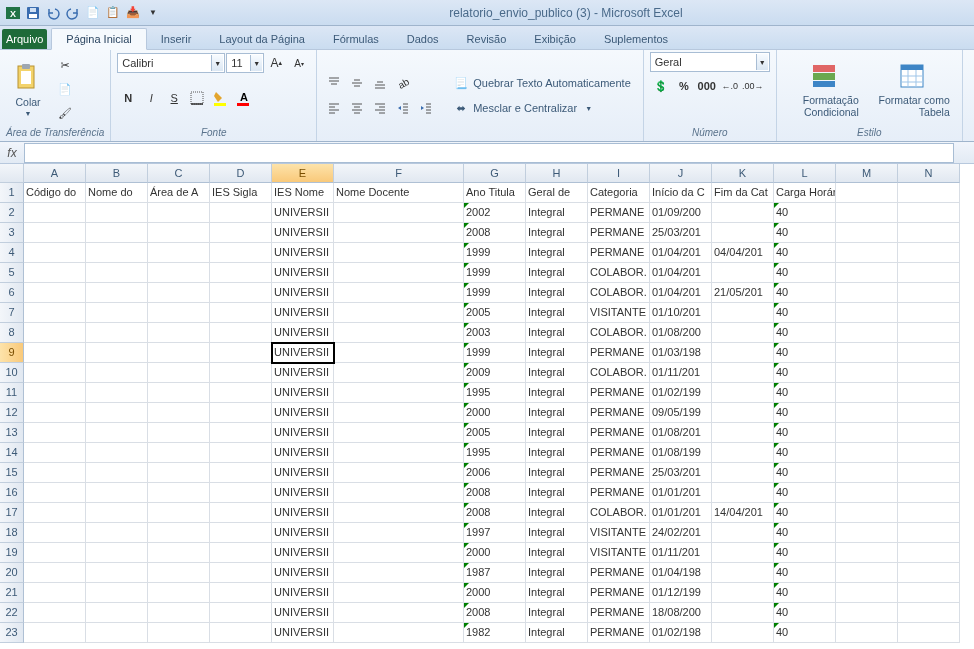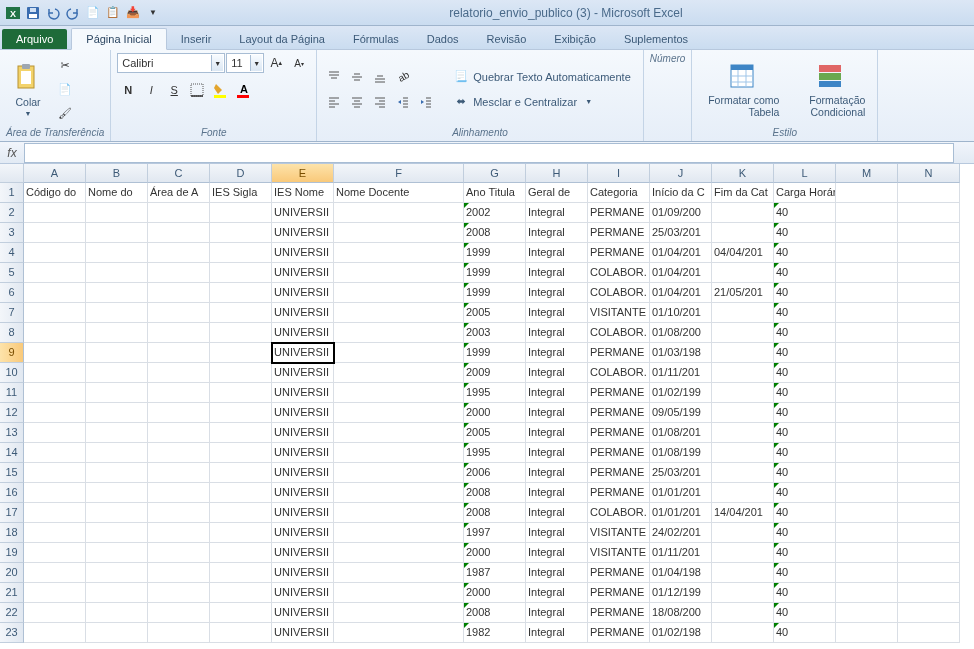--- a/index.html
+++ b/index.html
@@ -4,21 +4,21 @@
 <style>
 * { box-sizing: border-box; margin: 0; padding: 0; font-family: "Segoe UI", Tahoma, sans-serif; }
 body { background: #fff; overflow: hidden; font-size: 11px; color: #333; user-select: none; }
 
 .titlebar { height: 26px; background: linear-gradient(#dce7f5, #cadcf0); display: flex; align-items: center; padding: 0 4px; border-bottom: 1px solid #9fb4cc; }
 .qat { display: flex; align-items: center; gap: 2px; }
 .qat-icon { width: 18px; height: 18px; display: flex; align-items: center; justify-content: center; cursor: pointer; }
 .title-center { flex: 1; text-align: center; color: #4a6a8a; font-size: 12px; }
 
 .tabstrip { height: 24px; background: linear-gradient(#dce7f5, #cadcf0); display: flex; align-items: flex-end; padding-left: 2px; border-bottom: 1px solid #b7c8dd; }
-.file-tab { background: #1e6b39; color: #fff; padding: 4px 14px; font-size: 11px; border-radius: 2px 2px 0 0; margin-right: 4px; cursor: pointer; }
+.file-tab { background: #1e6b39; color: #fff; padding: 4px 4px; font-size: 11px; border-radius: 2px 2px 0 0; margin-right: 4px; cursor: pointer; }
 .tab { padding: 4px 14px; font-size: 11px; color: #3c5a78; cursor: pointer; }
 .tab.active { background: #f5f9fd; border: 1px solid #b7c8dd; border-bottom: 1px solid #f5f9fd; border-radius: 2px 2px 0 0; color: #2b4560; margin-bottom: -1px; }
 
 .ribbon { height: 92px; background: linear-gradient(#f5f9fd,#e6eef8); border-bottom: 1px solid #9fb4cc; display: flex; }
 .group { border-right: 1px solid #c4d4e6; padding: 2px 6px; display: flex; flex-direction: column; justify-content: space-between; }
 .group-body { flex: 1; display: flex; align-items: center; gap: 4px; }
 .group-label { text-align: center; font-size: 10px; color: #5a738c; padding: 1px 0; position: relative; font-style: italic; }
 
 .big-btn { display: flex; flex-direction: column; align-items: center; gap: 2px; padding: 2px 6px; cursor: pointer; font-size: 10.5px; color: #3c5a78; text-align: right; }
 .ico { width: 16px; height: 16px; display: inline-flex; align-items: center; justify-content: center; }
@@ -129,21 +129,21 @@
           </div>
         <div class="mini">
             <span>🖌</span>
           </div>
       </div>
     </div>
     <div class="group-label">Área de Transferência</div>
   </div>
 
   <div class="group" style="min-width:200px;">
-    <div class="group-body col" style="gap:5px; align-items:flex-start;">
+    <div class="group-body col" style="gap:13px; align-items:flex-start;">
       <div class="mini-row">
         <div class="combo" style="width:108px;">
             <span>Calibri</span>
             <span class="dd">▼</span>
           </div>
         <div class="combo" style="width:38px;">
             <span>11</span>
             <span class="dd">▼</span>
           </div>
         <div class="mini" style="font-size:12px;">A<sup style="font-size:7px;">▴</sup></div>
@@ -261,51 +261,69 @@
             <span class="ico">📃</span>
             <span>Quebrar Texto Automaticamente</span>
           </div>
         <div class="wide-btn">
             <span class="ico">⬌</span>
             <span>Mesclar e Centralizar</span>
             <span style="font-size:7px;margin-left:4px;">▼</span>
           </div>
       </div>
     </div>
-    <div class="group-label">Alinhamento</div>
   </div>
 
   <div class="group">
+    <div class="group-body col" style="gap:3px;align-items:flex-start;">
+      <div class="combo" style="width:120px;">
+          <span>Geral</span>
+          <span class="dd">▼</span>
+        </div>
+      <div class="mini-row">
+        <div class="mini">
+            <span>💲</span>
+          </div>
+        <div class="mini">
+            <b>%</b>
+          </div>
+        <div class="mini">
+            <b>000</b>
+          </div>
+        <div class="mini" style="font-size:9px;">←.0</div>
+        <div class="mini" style="font-size:9px;">.00→</div>
+      </div>
+    </div>
     <div class="group-label">Número</div>
   </div>
 
   <div class="group">
     <div class="group-body">
+      <div class="big-btn">
+        <span class="ico-lg">
+            <svg width="26" height="26">
+              <rect x="2" y="2" width="22" height="7" fill="#e06666"></rect>
+              <rect x="2" y="10" width="22" height="7" fill="#6aa84f"></rect>
+              <rect x="2" y="18" width="22" height="6" fill="#3d85c6"></rect>
+            </svg>
+          </span>
+        <span style="max-width:70px;">Formatação Condicional</span>
+      </div>
       <div class="big-btn">
         <span class="ico-lg">
             <svg width="26" height="26">
               <rect x="2" y="2" width="22" height="22" fill="#fff" stroke="#3d85c6"></rect>
               <rect x="2" y="2" width="22" height="5" fill="#3d85c6"></rect>
               <line x1="2" y1="13" x2="24" y2="13" stroke="#9fc5e8"></line>
               <line x1="2" y1="19" x2="24" y2="19" stroke="#9fc5e8"></line>
               <line x1="9" y1="7" x2="9" y2="24" stroke="#9fc5e8"></line>
               <line x1="17" y1="7" x2="17" y2="24" stroke="#9fc5e8"></line>
             </svg>
           </span>
         <span style="max-width:75px;">Formatar como Tabela</span>
-      </div>
-      <div class="big-btn">
-        <span class="ico-lg">
-            <svg width="26" height="26">
-              <rect x="2" y="2" width="22" height="7" fill="#e06666"></rect>
-              <rect x="2" y="10" width="22" height="7" fill="#6aa84f"></rect>
-              <rect x="2" y="18" width="22" height="6" fill="#3d85c6"></rect>
-            </svg>
-          </span>
-        <span style="max-width:70px;">Formatação Condicional</span>
       </div>
     </div>
     <div class="group-label">Estilo</div>
   </div>
 
 </div>
 
 <div class="namebox-row">
   <div class="fx-label">fx</div>
   <div class="formula-bar"></div>

